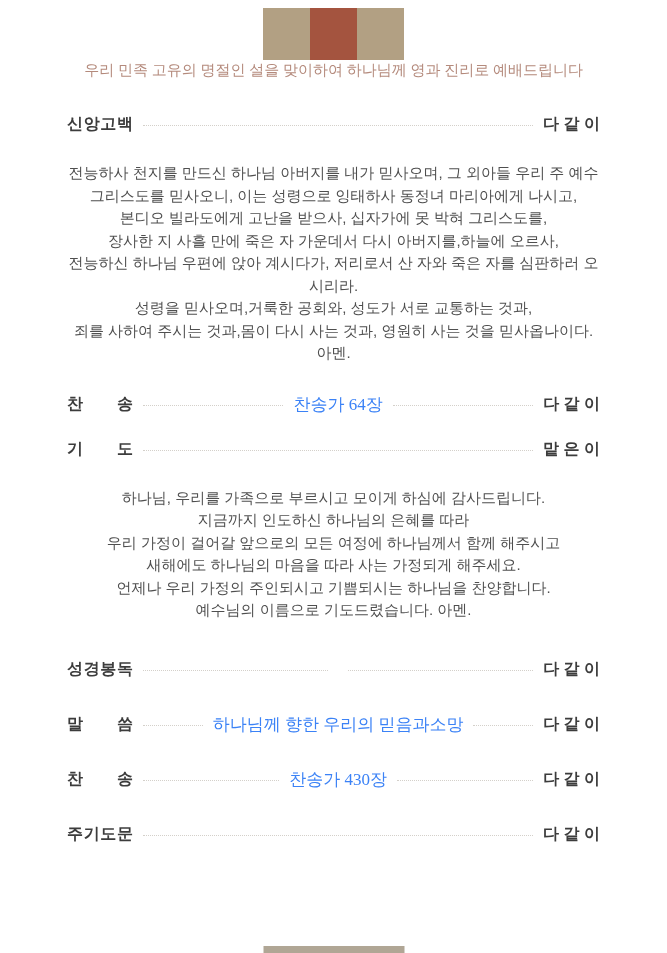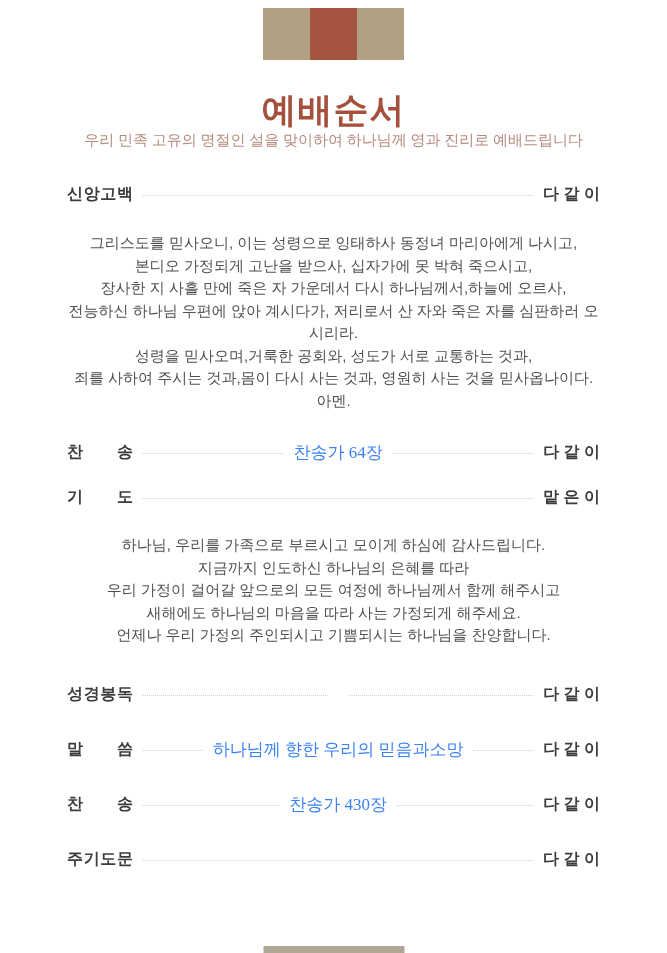--- a/index.html
+++ b/index.html
@@ -106,39 +106,39 @@
 <body>
 
 <div class="page">
 
   <div class="deco-top">
     <div class="deco-block deco-tan"></div>
     <div class="deco-block deco-rust"></div>
     <div class="deco-block deco-tan"></div>
   </div>
 
-  <h1 class="title">예배순서</h1>
   <p class="subtitle">우리 민족 고유의 명절인 설을 맞이하여 하나님께 영과 진리로 예배드립니다</p>
 
   <div class="sections" id="sections">
       <div class="sec sec1">
         <div class="row">
           <span class="label">
             <span>신</span>
             <span>앙</span>
             <span>고</span>
             <span>백</span>
           </span>
           <span class="leader"></span>
           <span class="right-label">다 같 이</span>
         </div>
         <div class="body-block">
+          <div class="body-line">전능하사 천지를 만드신 하나님 아버지를 내가 믿사오며, 그 외아들 우리 주 예수</div>
           <div class="body-line">그리스도를 믿사오니, 이는 성령으로 잉태하사 동정녀 마리아에게 나시고,</div>
-          <div class="body-line">본디오 가정되게 고난을 받으사, 십자가에 못 박혀 죽으시고,</div>
-          <div class="body-line">장사한 지 사흘 만에 죽은 자 가운데서 다시 하나님께서,하늘에 오르사,</div>
+          <div class="body-line">본디오 빌라도에게 고난을 받으사, 십자가에 못 박혀 그리스도를,</div>
+          <div class="body-line">장사한 지 사흘 만에 죽은 자 가운데서 다시 아버지를,하늘에 오르사,</div>
           <div class="body-line">전능하신 하나님 우편에 앉아 계시다가, 저리로서 산 자와 죽은 자를 심판하러 오시리라.</div>
           <div class="body-line">성령을 믿사오며,거룩한 공회와, 성도가 서로 교통하는 것과,</div>
           <div class="body-line">죄를 사하여 주시는 것과,몸이 다시 사는 것과, 영원히 사는 것을 믿사옵나이다. 아멘.</div>
         </div>
       </div>
       <div class="sec sec2">
         <div class="row">
           <span class="label">
             <span>찬</span>
             <span>송</span>
@@ -157,20 +157,21 @@
           </span>
           <span class="leader"></span>
           <span class="right-label">맡 은 이</span>
         </div>
         <div class="body-block">
           <div class="body-line">하나님, 우리를 가족으로 부르시고 모이게 하심에 감사드립니다.</div>
           <div class="body-line">지금까지 인도하신 하나님의 은혜를 따라</div>
           <div class="body-line">우리 가정이 걸어갈 앞으로의 모든 여정에 하나님께서 함께 해주시고</div>
           <div class="body-line">새해에도 하나님의 마음을 따라 사는 가정되게 해주세요.</div>
           <div class="body-line">언제나 우리 가정의 주인되시고 기쁨되시는 하나님을 찬양합니다.</div>
+          <div class="body-line">예수님의 이름으로 기도드렸습니다. 아멘.</div>
         </div>
       </div>
       <div class="sec sec4">
         <div class="row">
           <span class="label">
             <span>성</span>
             <span>경</span>
             <span>봉</span>
             <span>독</span>
           </span>

